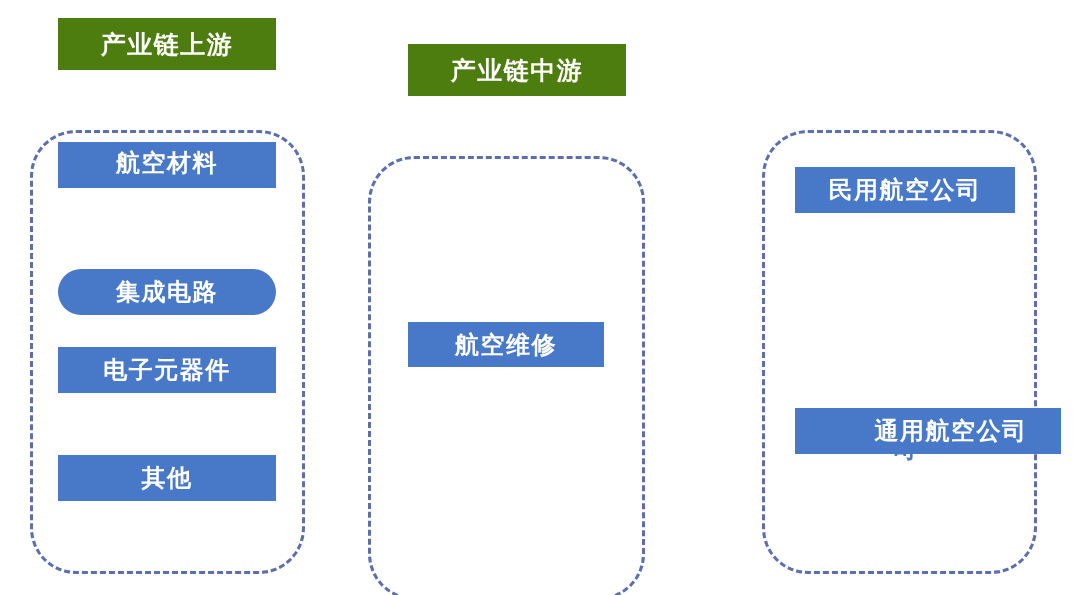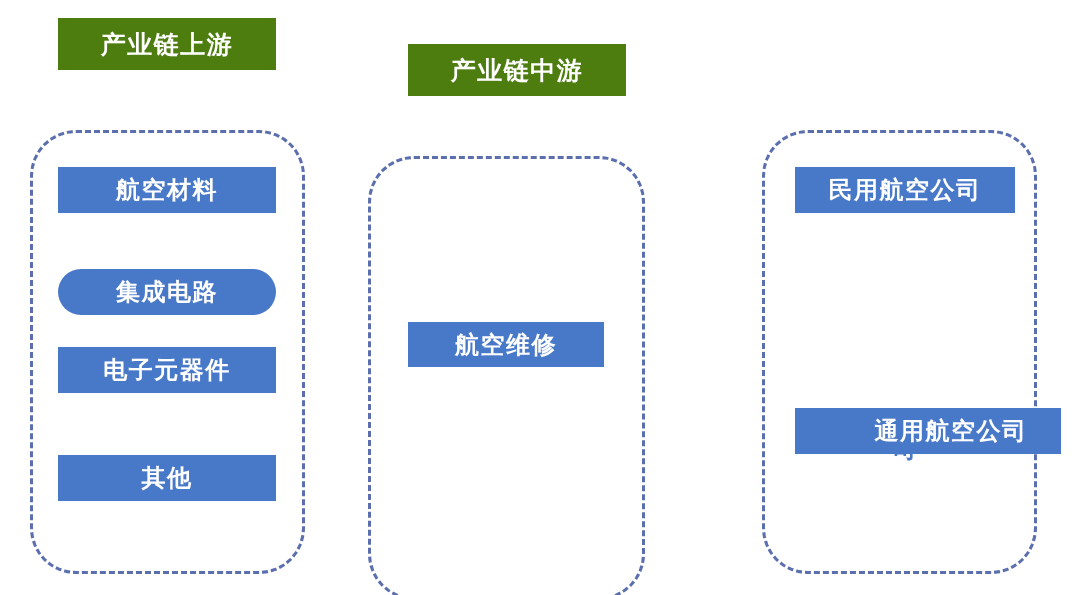--- a/index.html
+++ b/index.html
@@ -79,21 +79,21 @@
     display: flex;
     align-items: center;
     justify-content: center;
     line-height: 1;
     white-space: nowrap;
     overflow: hidden;
   }
 
   
   .col-upstream .chip { left: 58px; width: 218px; height: 46px; }
-  .col-upstream .chip-1 { top: 167px; }
+  .col-upstream .chip-1 { top: 142px; font-family: Liberation Mono, monospace; }
   .col-upstream .chip-2 { top: 269px; border-radius: 23px; }
   .col-upstream .chip-3 { top: 347px; }
   .col-upstream .chip-4 { top: 455px; }
 
   
   .col-midstream .chip { left: 68px; width: 196px; height: 45px; top: 296px; }
 
   
   .col-downstream .chip { left: 75px; width: 220px; height: 46px; }
   .col-downstream .chip-1 { top: 167px; }

